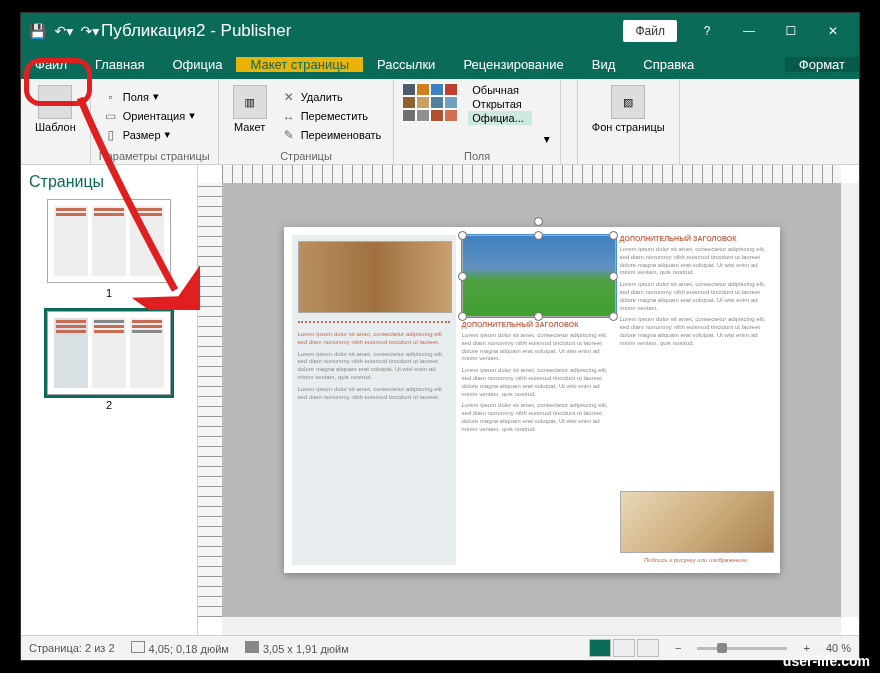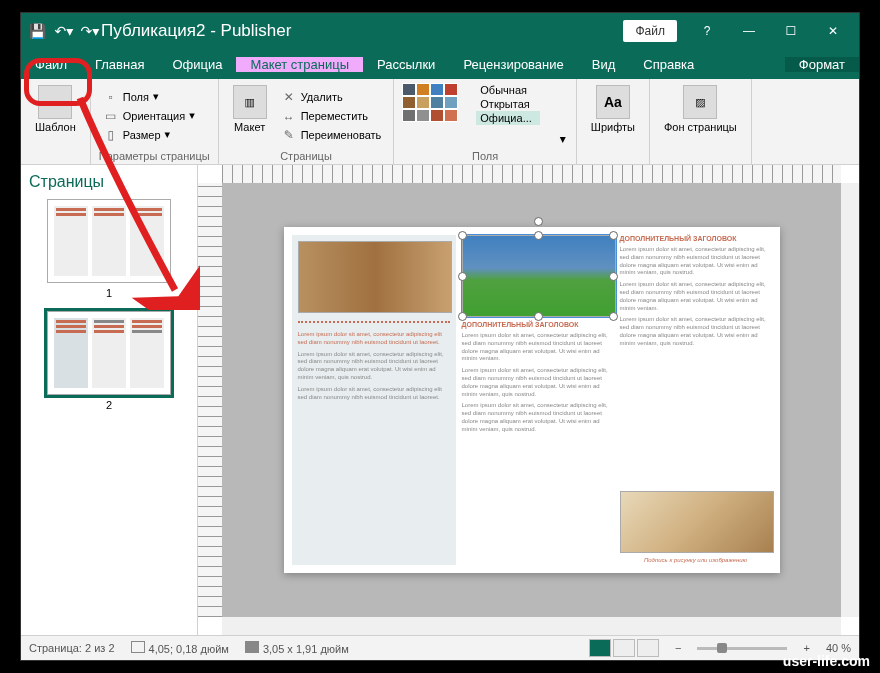--- a/index.html
+++ b/index.html
@@ -7,32 +7,32 @@
 .app{position:absolute;top:12px;left:20px;right:20px;bottom:12px;background:#fff;display:flex;flex-direction:column;border:1px solid #333}
 .titlebar{height:36px;background:#0a6b59;display:flex;align-items:center;color:#fff;padding:0 6px}
 .titlebar .qat{display:flex;align-items:center;gap:4px}
 .titlebar .qat span{width:22px;height:22px;display:flex;align-items:center;justify-content:center;font-size:14px}
 .titlebar .title{flex:1;font-size:17px}
 .titlebar .right{display:flex;align-items:center;gap:2px}
 .titlebar .signin{background:#fff;color:#333;padding:4px 12px;border-radius:2px;margin-right:8px;font-size:12px}
 .titlebar .winbtn{width:40px;height:36px;display:flex;align-items:center;justify-content:center;font-size:12px}
 .tabs{height:30px;background:#0a6b59;display:flex;align-items:center;color:#fff;font-size:13px}
 .tab{padding:0 14px;display:flex;align-items:center;cursor:pointer}
-.tab.active{background:#f0abfc;color:#0a6b59}
+.tab.active{background:#eab308;color:#0a6b59}
 .tab.context{background:#065a4a}
 .ribbon{height:85px;background:#f3f3f3;border-bottom:1px solid #d0d0d0;display:flex}
 .group{border-right:1px solid #d0d0d0;display:flex;flex-direction:column;justify-content:flex-end;padding:4px 8px 2px}
 .group-label{text-align:center;color:#666;font-size:11px;padding-top:2px}
 .big-btn{display:flex;flex-direction:column;align-items:center;gap:2px;padding:2px 6px;font-size:11px}
 .big-btn .icon{width:32px;height:32px;background:#ddd;border:1px solid #bbb;display:flex;align-items:center;justify-content:center}
 .stack{display:flex;flex-direction:column;gap:1px;justify-content:center;flex:1}
 .small-item{display:flex;align-items:center;gap:4px;padding:1px 4px;font-size:11px;white-space:nowrap}
 .small-item .ic{width:16px;height:16px;display:inline-flex;align-items:center;justify-content:center;color:#666;font-size:12px}
 .group-body{display:flex;gap:4px;flex:1}
-.schemes{display:flex;gap:18px}
+.schemes{display:flex;gap:10px}
 .scheme-grid{display:grid;grid-template-columns:repeat(4,14px);grid-template-rows:repeat(3,13px);gap:0}
 .scheme-grid div{border:1px solid #fff}
 .scheme-list{display:flex;flex-direction:column;font-size:11px}
 .scheme-list span{padding:1px 8px 1px 4px}
 .scheme-list span.sel{background:#cde8e1}
 .workspace{flex:1;display:flex;overflow:hidden;background:#fff}
 .nav{width:160px;border-right:1px solid #d0d0d0;padding:8px;overflow:auto}
 .nav-title{color:#0a6b59;font-size:16px;margin-bottom:8px}
 .thumb{display:flex;flex-direction:column;align-items:center;margin-bottom:12px}
 .thumb-page{width:110px;height:70px;border:1px solid #aaa;background:#fff;display:flex;padding:6px;gap:4px}
@@ -166,26 +166,20 @@
           <span>Обычная</span>
           <span>Открытая</span>
           <span class="sel">Официа...</span>
         </div>
         <span style="align-self:flex-end;padding:2px">▾</span>
       </div>
     </div>
     <div class="group-label">Поля</div>
   </div>
   <div class="group">
-    <div class="group-body">
-      <div class="big-btn">
-        <div class="icon" style="font-size:14px;font-weight:bold">Aa</div>
-        <span>Шрифты</span>
-      </div>
-    </div>
     <div class="group-label"> </div>
   </div>
   <div class="group">
     <div class="group-body">
       <div class="big-btn">
         <div class="icon">▨</div>
         <span>Фон страницы</span>
       </div>
     </div>
     <div class="group-label"> </div>

